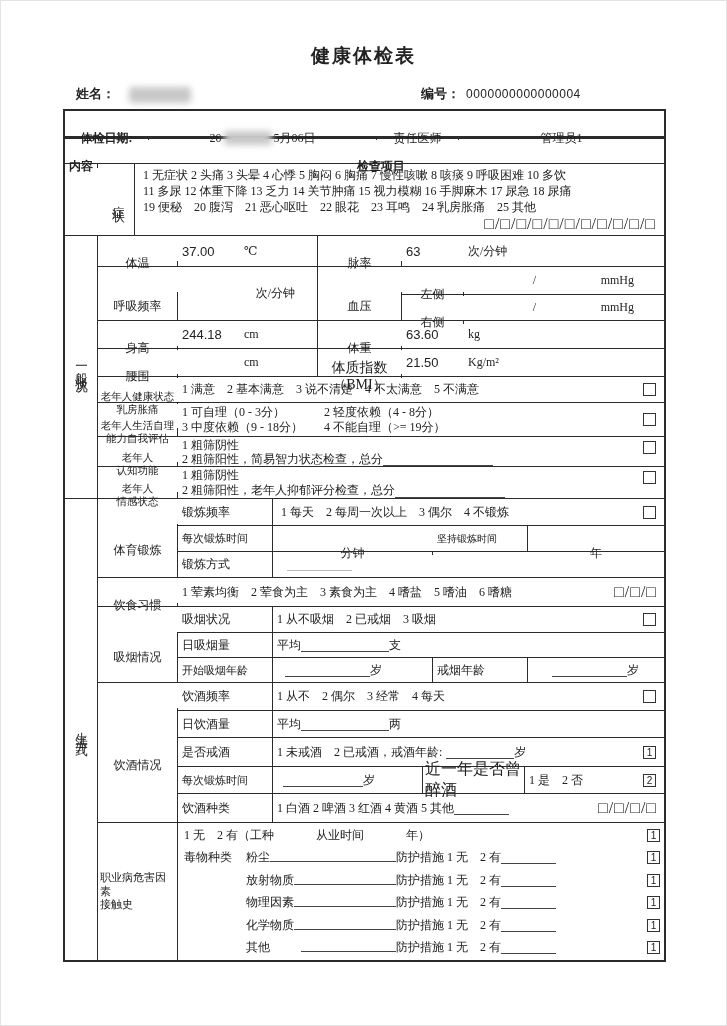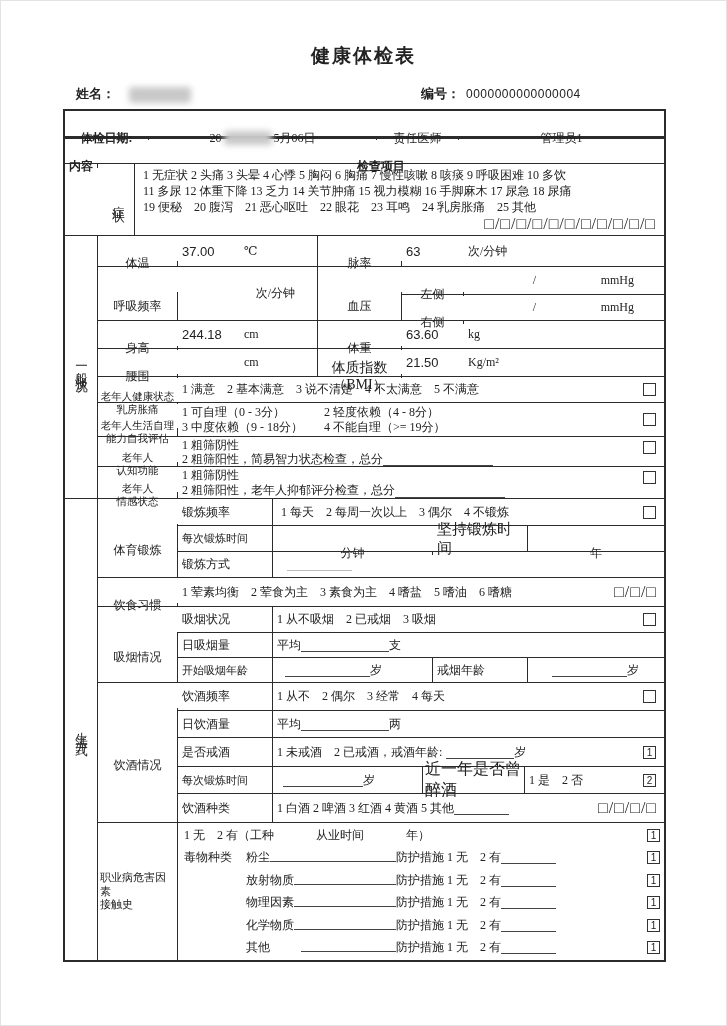--- a/index.html
+++ b/index.html
@@ -233,21 +233,21 @@
                   <span class="pre" style="margin-left:4px;">1 每天    2 每周一次以上    3 偶尔    4 不锻炼</span>
                   <span class="spacer"></span>
                   <span class="cbx" style="margin-right:4px;"></span>
                 </div>
               </div>
               <div class="row bt" style="height:26px;">
                 <div class="c br cl" style="width:95px;font-size:11px;">每次锻炼时间</div>
                 <div class="c br cc" style="width:160px;">
                     <span>分钟</span>
                   </div>
-                <div class="c br cl" style="width:95px;font-size:15px;">坚持锻炼时间</div>
+                <div class="c br cl" style="width:95px;font-size:10px;">坚持锻炼时间</div>
                 <div class="c cc" style="flex:1;">
                     <span>年</span>
                   </div>
               </div>
               <div class="row bt" style="height:26px;">
                 <div class="c br cl" style="width:95px;">锻炼方式</div>
                 <div class="c cl" style="flex:1;">
                     <span class="blank" style="width:65px;margin-left:10px;border-bottom-color:#bbb;"></span>
                   </div>
               </div>

